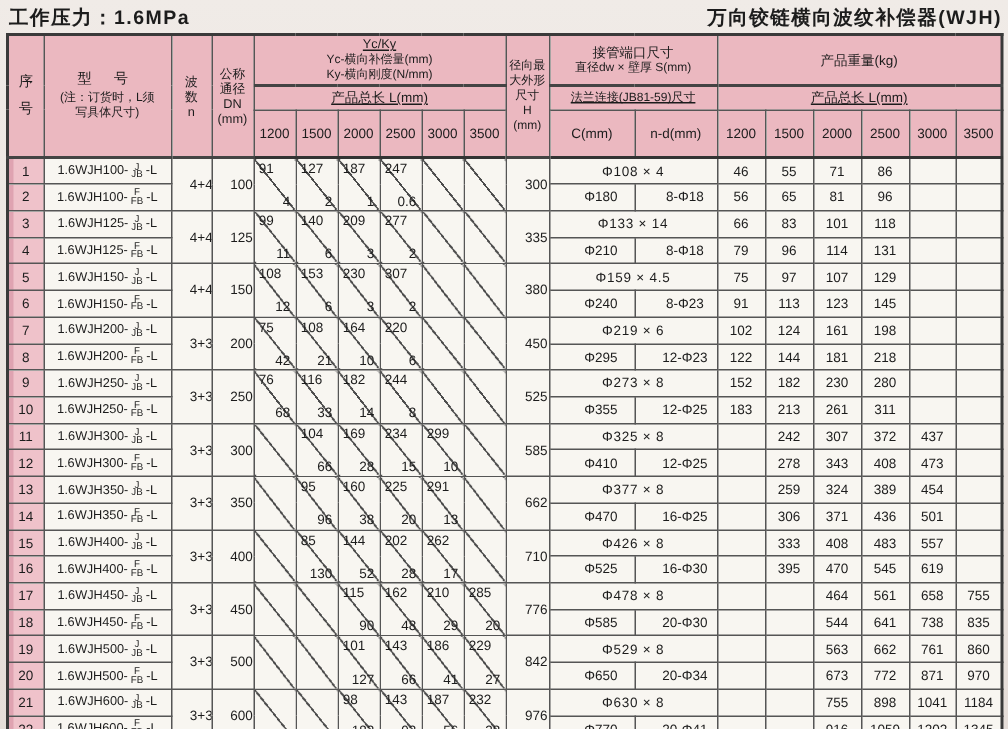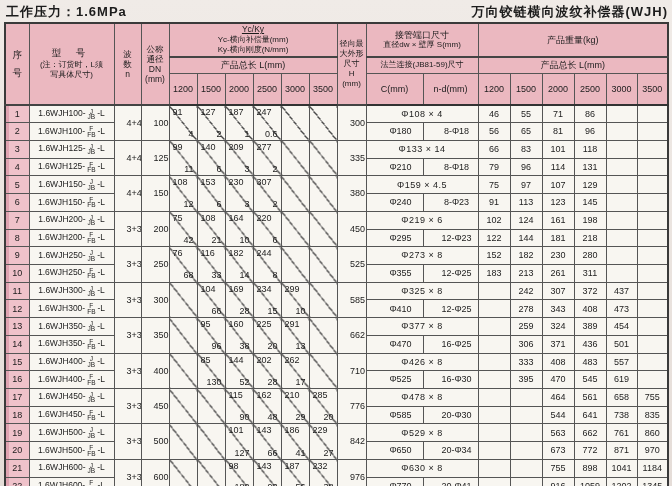--- a/index.html
+++ b/index.html
@@ -23,21 +23,21 @@
   th,td{
     border:1px solid #555;padding:0;margin:0;
     text-align:center;vertical-align:middle;
     font-weight:normal;overflow:hidden;white-space:nowrap;
     font-size:9px;line-height:1.15;
   }
   thead th{background:#ebb8c0;}
   thead{border-bottom:2px solid #333;}
   tr.hb1 th{border-bottom:2px solid #444;}
   tr.hb1{height:34px;}
-  tr.hb2{height:16px;}
+  tr.hb2{height:16px;text-decoration:underline;}
   tr.hb3{height:32px;margin-left:48px;}
   tbody tr{height:17.72px;}
   tbody td{background:#f8f6f1;}
   td.seq{background:#efc2ca;box-shadow:inset 3px 0 0 #dfa3b1;font-size:9px;}
   tr.pair-start td{border-top:1.8px solid #3c3c3c;}
   .note{font-size:8px;line-height:1.25;}
   .mh{font-size:9.5px;letter-spacing:6px;margin-bottom:1px;}
   .ykt{font-size:8.5px;text-decoration:underline;}
   .vline{font-size:8.5px;line-height:1.2;}
   .seqh div{margin:7px 0;font-size:9.5px;}

